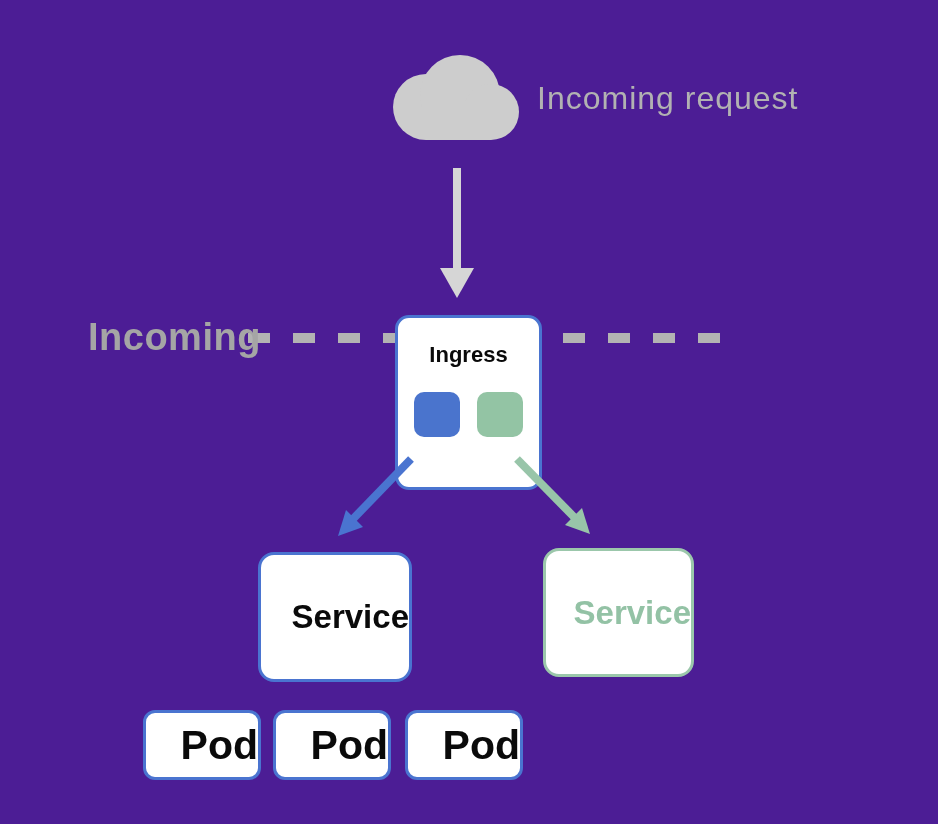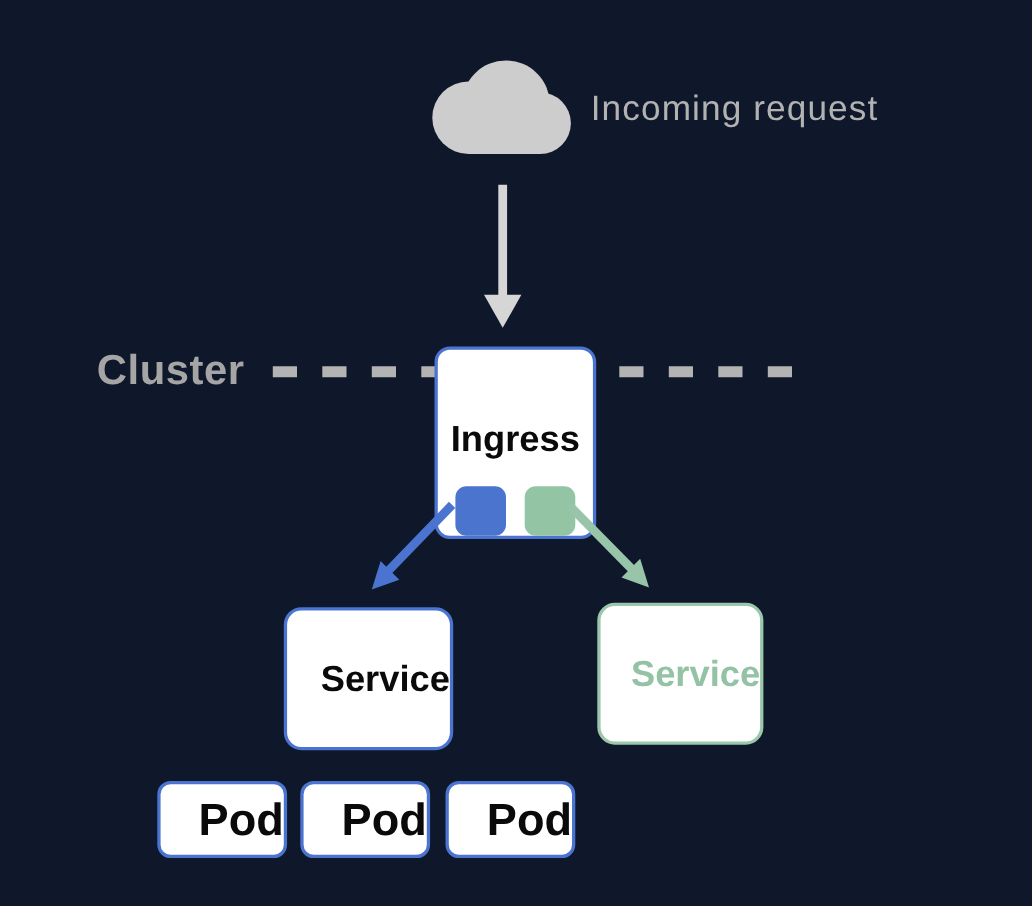--- a/index.html
+++ b/index.html
@@ -5,21 +5,21 @@
   html, body {
     margin: 0;
     padding: 0;
     background: #ffffff;
     font-family: "Liberation Sans", sans-serif;
   }
   .canvas {
     position: relative;
     width: 938px;
     height: 824px;
-    background: #0f172a;
+    background: #4c1d95;
     overflow: hidden;
   }
   .layer {
     position: absolute;
     left: 0;
     top: 0;
     width: 938px;
     height: 824px;
   }
   .base-layer  { z-index: 1; }
@@ -65,21 +65,21 @@
     left: 395px;
     top: 315px;
     width: 147px;
     height: 175px;
     border: 3.5px solid #4a74d0;
     border-radius: 14px;
     flex-direction: column;
     justify-content: flex-start;
     padding-top: 24px;
   }
-  .ingress-node .node-label { font-size: 33px; margin-top: 38px; }
+  .ingress-node .node-label { font-size: 22px; }
   .swatch-row {
     display: flex;
     gap: 17px;
     margin-top: 24px;
   }
   .swatch {
     width: 46px;
     height: 45px;
     border-radius: 10px;
   }
@@ -140,21 +140,21 @@
       <polygon points="440,268 474,268 457,298" fill="#d6d6d6"></polygon>
     </g>
 
     <line x1="248" y1="338" x2="737" y2="338" stroke="#b3b3b3" stroke-width="10" stroke-dasharray="22 23"></line>
   </svg>
 
   <div class="layer node-layer">
 
     <div class="abs incoming-label">Incoming request</div>
 
-    <div class="abs cluster-label">Cluster</div>
+    <div class="abs cluster-label">Incoming</div>
 
     <div class="node ingress-node">
       <div class="node-label">Ingress</div>
       <div class="swatch-row">
         <div class="swatch swatch-blue"></div>
         <div class="swatch swatch-green"></div>
       </div>
     </div>
 
     <div class="node service-node-blue">

